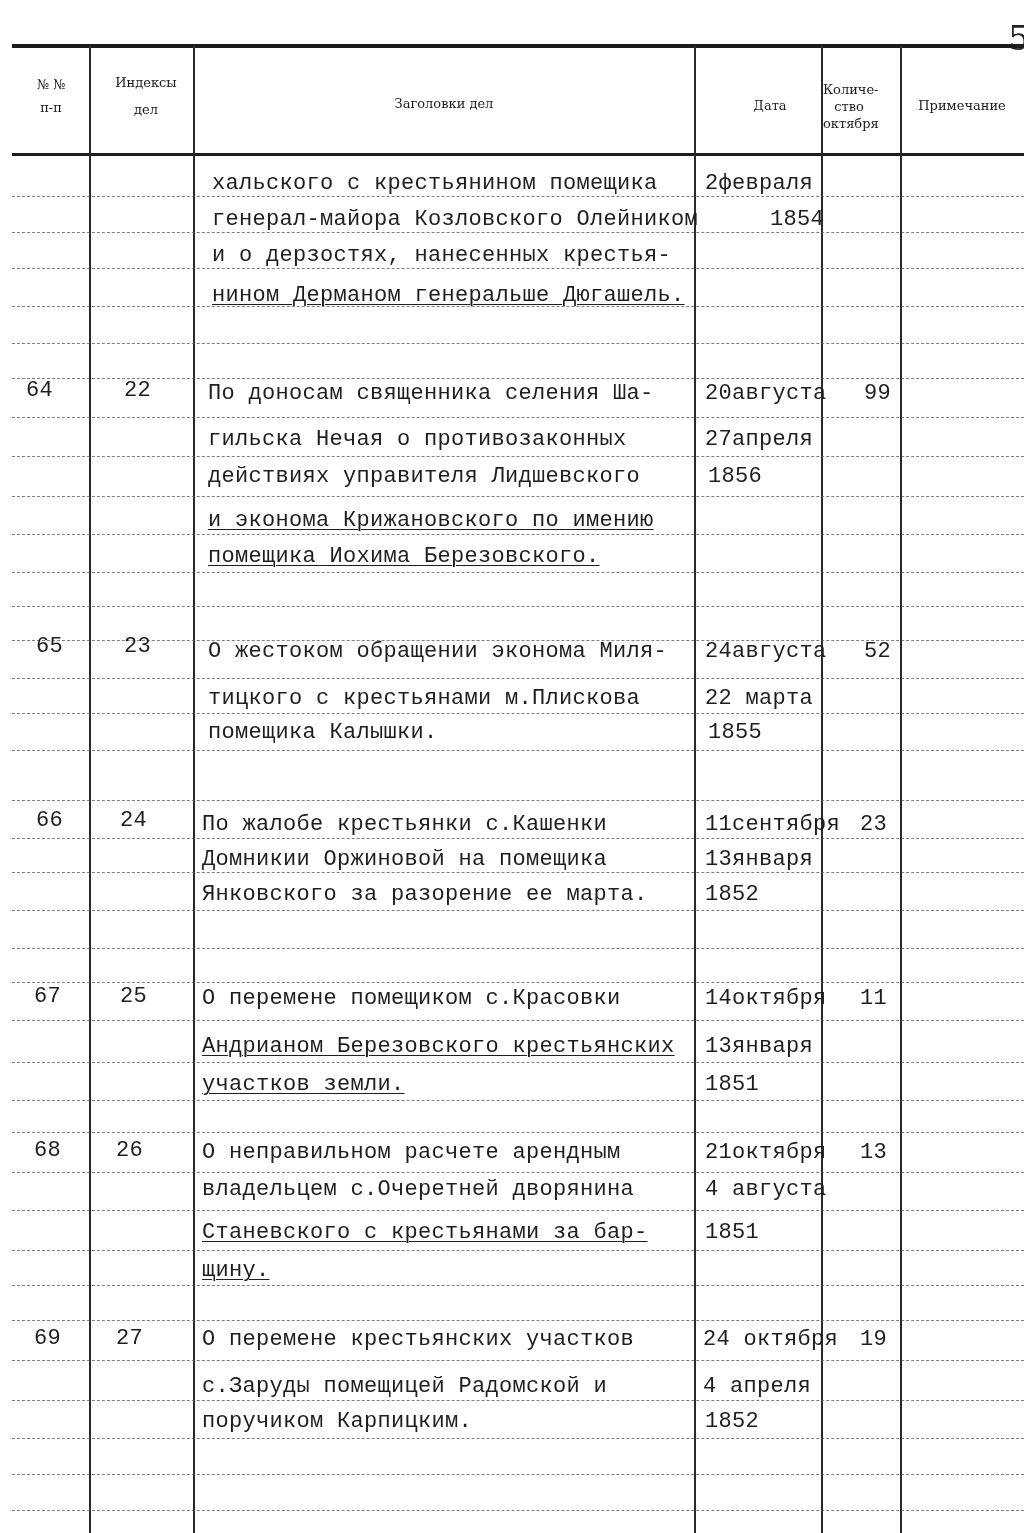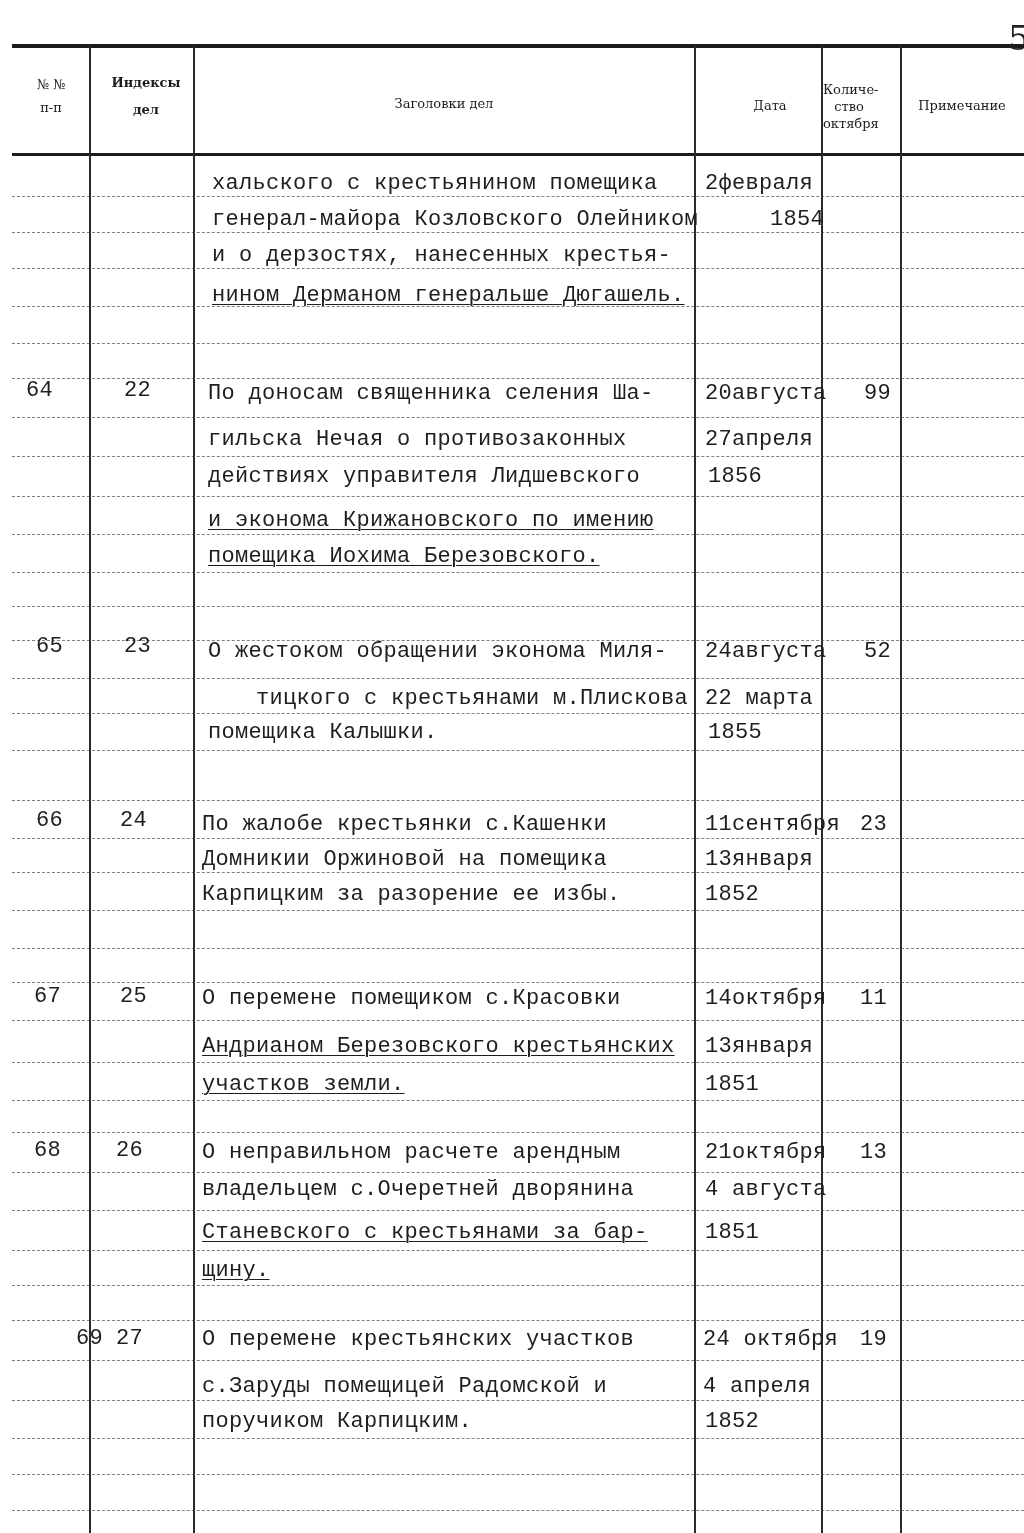--- a/index.html
+++ b/index.html
@@ -27,21 +27,21 @@
   <div class="vline" style="left:89px;top:46px;height:1487px;"></div>
   <div class="vline" style="left:193px;top:46px;height:1487px;"></div>
   <div class="vline" style="left:694px;top:46px;height:1487px;"></div>
   <div class="vline" style="left:821px;top:46px;height:1487px;"></div>
   <div class="vline" style="left:900px;top:46px;height:1487px;"></div>
 
   <div class="hdr" style="left:14px;top:76px;width:74px;">
     <div>№  №</div>
     <div style="margin-top:6px;">п-п</div>
   </div>
-  <div class="hdr" style="left:92px;top:74px;width:108px;font-weight:bold;">
+  <div class="hdr" style="left:92px;top:74px;width:108px;">
     <div>Индексы</div>
     <div style="margin-top:10px;">дел</div>
   </div>
   <div class="hdr" style="left:196px;top:95px;width:496px;">Заголовки  дел</div>
   <div class="hdr" style="left:696px;top:97px;width:148px;">Дата</div>
   <div class="hdr" style="left:823px;top:81px;width:52px;">
     <div>Количе-</div>
     <div>ство</div>
     <div>октября</div>
   </div>
@@ -104,34 +104,34 @@
     <div class="cell" style="left:705px;top:381px;">20августа</div>
     <div class="cell" style="left:705px;top:427px;">27апреля</div>
     <div class="cell" style="left:708px;top:464px;">1856</div>
     <div class="cell" style="left:864px;top:381px;">99</div>
   </div>
 
   <div>
     <div class="cell" style="left:36px;top:634px;">65</div>
     <div class="cell" style="left:124px;top:634px;">23</div>
     <div class="cell" style="left:208px;top:639px;">О жестоком обращении эконома Миля-</div>
-    <div class="cell" style="left:208px;top:686px;margin-left:48px;">тицкого с крестьянами м.Плискова</div>
+    <div class="cell" style="left:208px;top:686px;">тицкого с крестьянами м.Плискова</div>
     <div class="cell" style="left:208px;top:720px;">помещика Калышки.</div>
     <div class="cell" style="left:705px;top:639px;">24августа</div>
     <div class="cell" style="left:705px;top:686px;">22 марта</div>
     <div class="cell" style="left:708px;top:720px;">1855</div>
     <div class="cell" style="left:864px;top:639px;">52</div>
   </div>
 
   <div>
     <div class="cell" style="left:36px;top:808px;">66</div>
     <div class="cell" style="left:120px;top:808px;">24</div>
     <div class="cell" style="left:202px;top:812px;">По жалобе крестьянки с.Кашенки</div>
     <div class="cell" style="left:202px;top:847px;">Домникии Оржиновой  на помещика</div>
-    <div class="cell" style="left:202px;top:882px;">Карпицким за разорение ее избы.</div>
+    <div class="cell" style="left:202px;top:882px;">Янковского за разорение ее марта.</div>
     <div class="cell" style="left:705px;top:812px;">11сентября</div>
     <div class="cell" style="left:705px;top:847px;">13января</div>
     <div class="cell" style="left:705px;top:882px;">1852</div>
     <div class="cell" style="left:860px;top:812px;">23</div>
   </div>
 
   <div>
     <div class="cell" style="left:34px;top:984px;">67</div>
     <div class="cell" style="left:120px;top:984px;font-family:Liberation Mono, monospace;">25</div>
     <div class="cell" style="left:202px;top:986px;">О перемене помещиком с.Красовки</div>
@@ -150,21 +150,21 @@
     <div class="cell" style="left:202px;top:1177px;">владельцем с.Очеретней дворянина</div>
     <div class="cell u" style="left:202px;top:1220px;">Станевского с крестьянами за бар-</div>
     <div class="cell u" style="left:202px;top:1258px;">щину.</div>
     <div class="cell" style="left:705px;top:1140px;">21октября</div>
     <div class="cell" style="left:705px;top:1177px;">4 августа</div>
     <div class="cell" style="left:705px;top:1220px;">1851</div>
     <div class="cell" style="left:860px;top:1140px;">13</div>
   </div>
 
   <div>
-    <div class="cell" style="left:34px;top:1326px;margin-left:42px;">69</div>
+    <div class="cell" style="left:34px;top:1326px;">69</div>
     <div class="cell" style="left:116px;top:1326px;">27</div>
     <div class="cell" style="left:202px;top:1327px;">О перемене крестьянских участков</div>
     <div class="cell" style="left:202px;top:1374px;">с.Заруды  помещицей Радомской  и</div>
     <div class="cell" style="left:202px;top:1409px;">поручиком Карпицким.</div>
     <div class="cell" style="left:703px;top:1327px;">24 октября</div>
     <div class="cell" style="left:703px;top:1374px;">4 апреля</div>
     <div class="cell" style="left:705px;top:1409px;">1852</div>
     <div class="cell" style="left:860px;top:1327px;">19</div>
   </div>
 </div>

